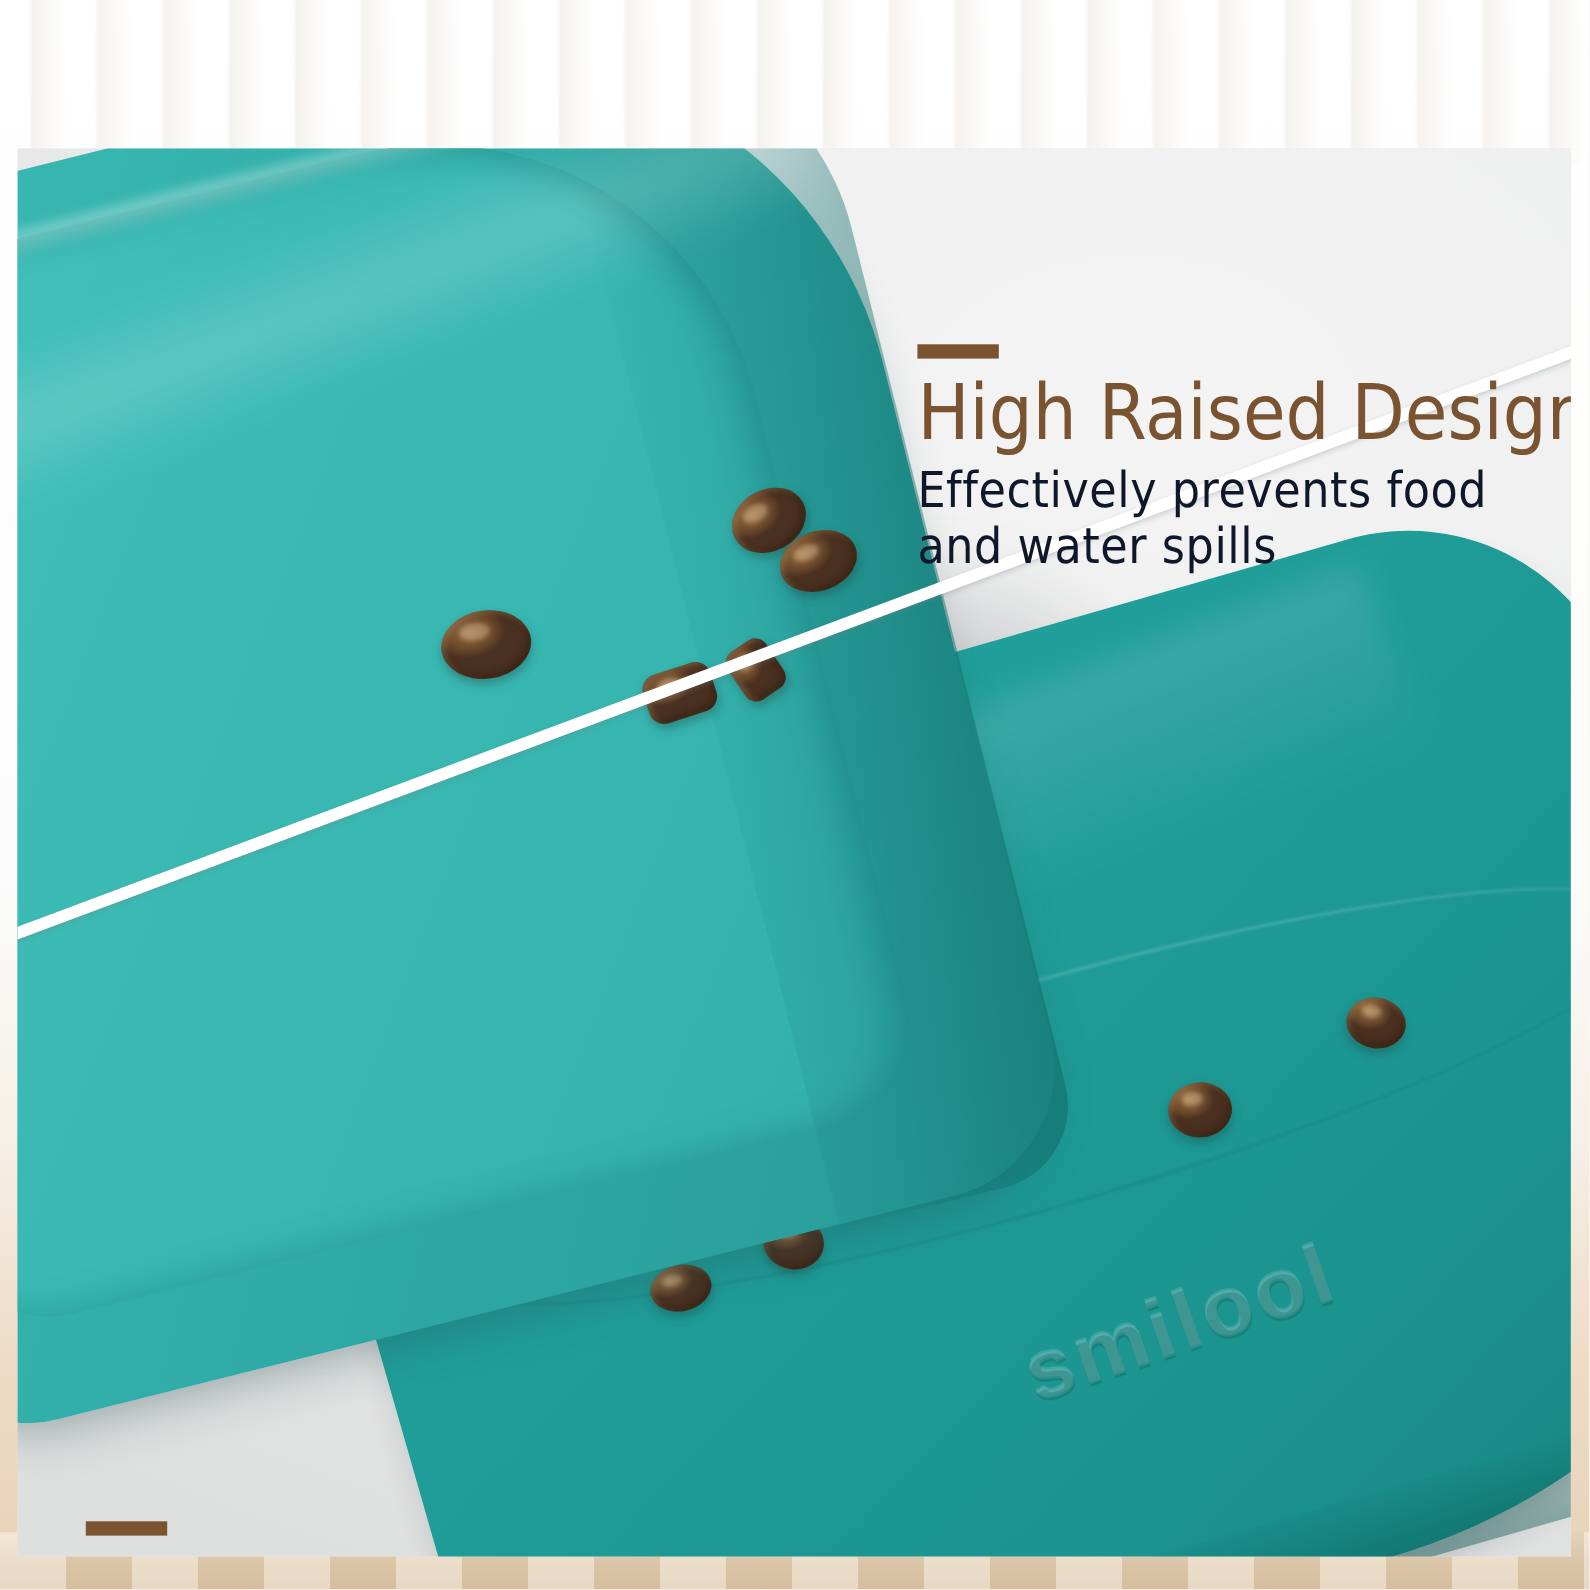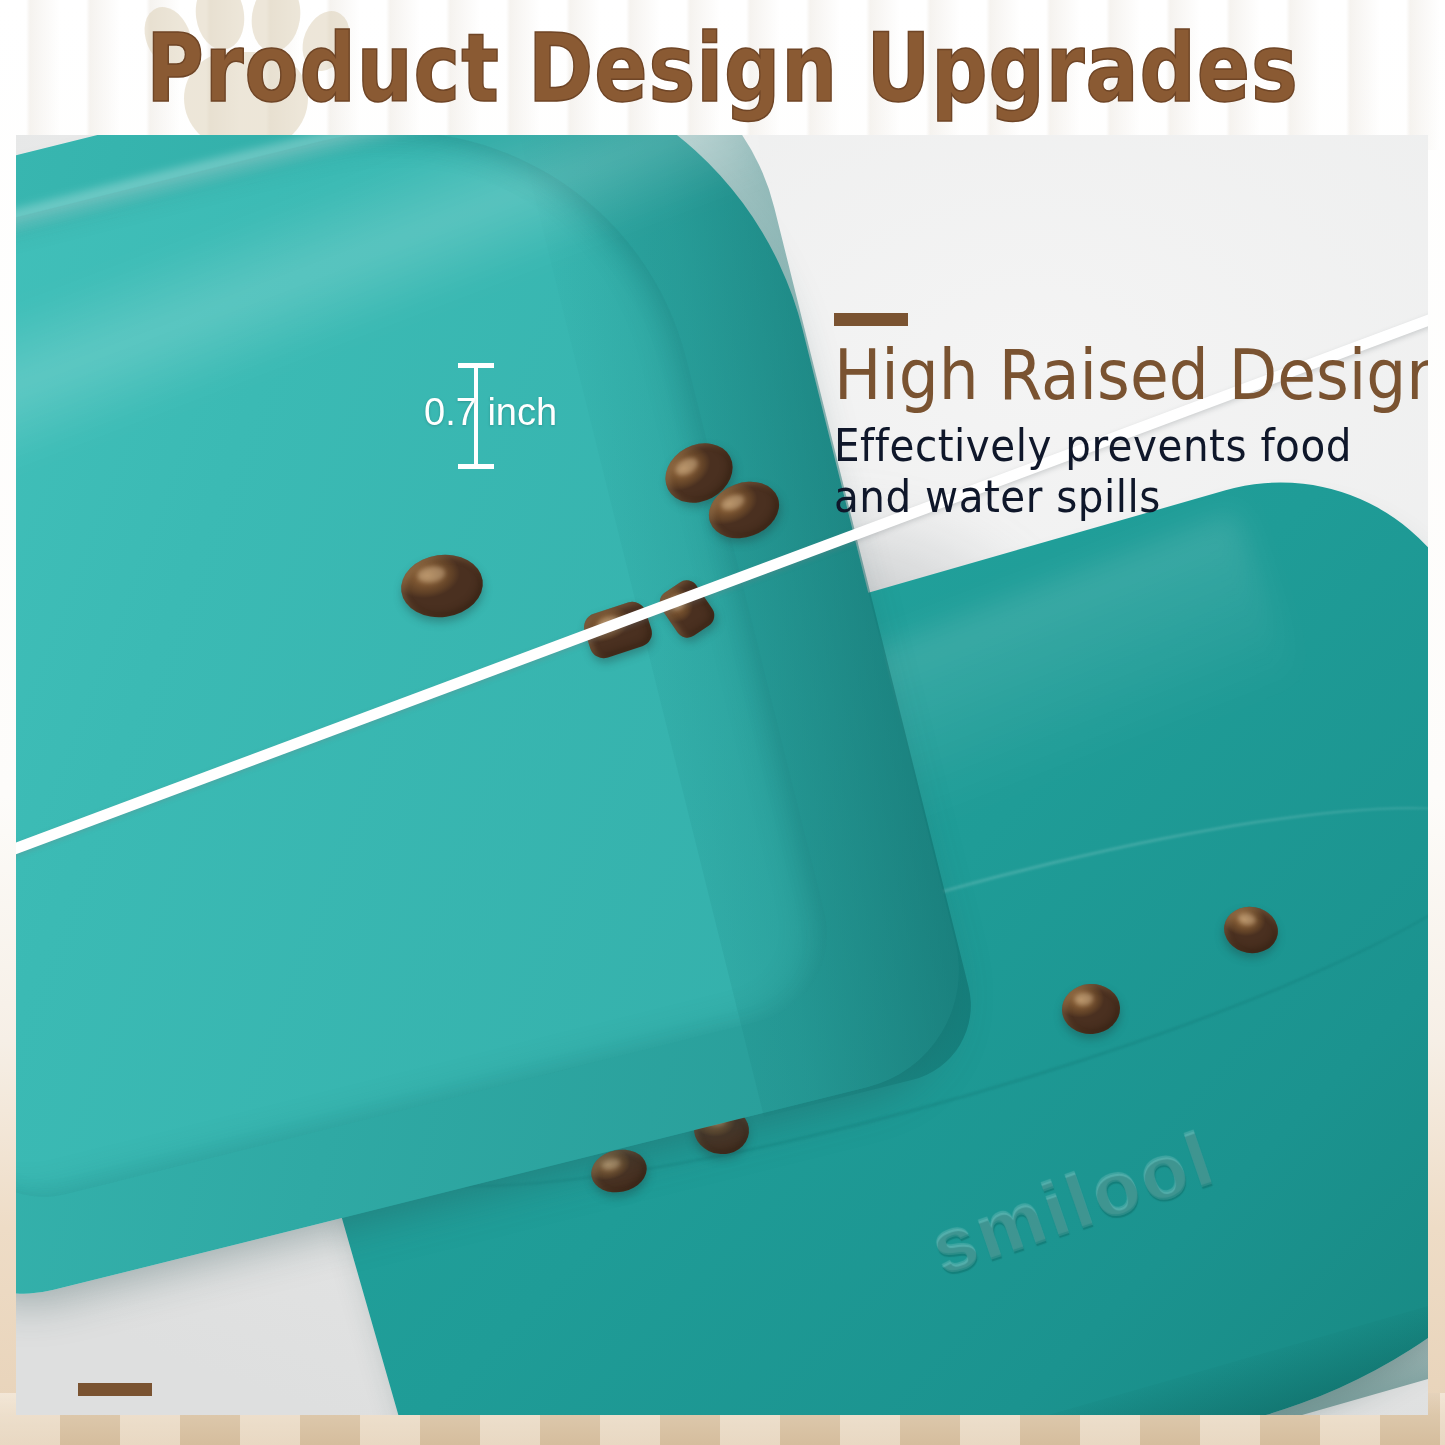--- a/index.html
+++ b/index.html
@@ -145,30 +145,20 @@
 </head>
 <body>
 
 <div class="poster">
 
   <div class="bg-room">
     <div class="bg-curtain"></div>
     <div class="bg-floor"></div>
   </div>
 
-  <div class="header">
-    <div class="paw" style="left:140px;top:-22px;width:210px;height:165px;">
-      <div class="pad" style="left:6px;top:28px;width:44px;height:62px;transform:rotate(-22deg);"></div>
-      <div class="pad" style="left:56px;top:2px;width:48px;height:70px;transform:rotate(-8deg);"></div>
-      <div class="pad" style="left:112px;top:4px;width:48px;height:70px;transform:rotate(9deg);"></div>
-      <div class="pad" style="left:164px;top:32px;width:44px;height:62px;transform:rotate(22deg);"></div>
-      <div class="pad" style="left:44px;top:74px;width:124px;height:96px;border-radius:56px 56px 60px 60px;"></div>
-    </div>
-    <div class="title">Product Design Upgrades</div>
-  </div>
 
   <div class="panel">
     <div class="surface"></div>
     <div class="shadow-top"></div>
 
     <div class="mat-bot">
       <div class="body"></div>
       <div class="ridge"></div>
       <div class="gloss"></div>
       <div class="edge"></div>
@@ -192,26 +182,20 @@
     <div class="kibble" style="left:385px;top:420px;width:82px;height:62px;transform:rotate(-8deg);"></div>
     <div class="kibble" style="left:648px;top:310px;width:70px;height:56px;transform:rotate(-28deg);"></div>
     <div class="kibble" style="left:692px;top:348px;width:72px;height:54px;transform:rotate(-20deg);"></div>
     <div class="kibble" style="left:570px;top:472px;width:64px;height:46px;transform:rotate(-18deg);border-radius:14px;"></div>
     <div class="kibble" style="left:650px;top:448px;width:42px;height:52px;transform:rotate(-34deg);border-radius:12px;"></div>
 
     <div class="split">
       <div class="line"></div>
     </div>
 
-    <div class="dim">
-      <div class="bar t"></div>
-      <div class="stem"></div>
-      <div class="bar b"></div>
-      <div class="lbl">0.7 inch</div>
-    </div>
 
     <div class="feat feat-top">
       <div class="rule"></div>
       <div class="h">High Raised Design</div>
       <div class="p" style="white-space:pre-line;">Effectively prevents food
 and water spills</div>
     </div>
 
     <div class="feat feat-bot">
       <div class="rule"></div>

